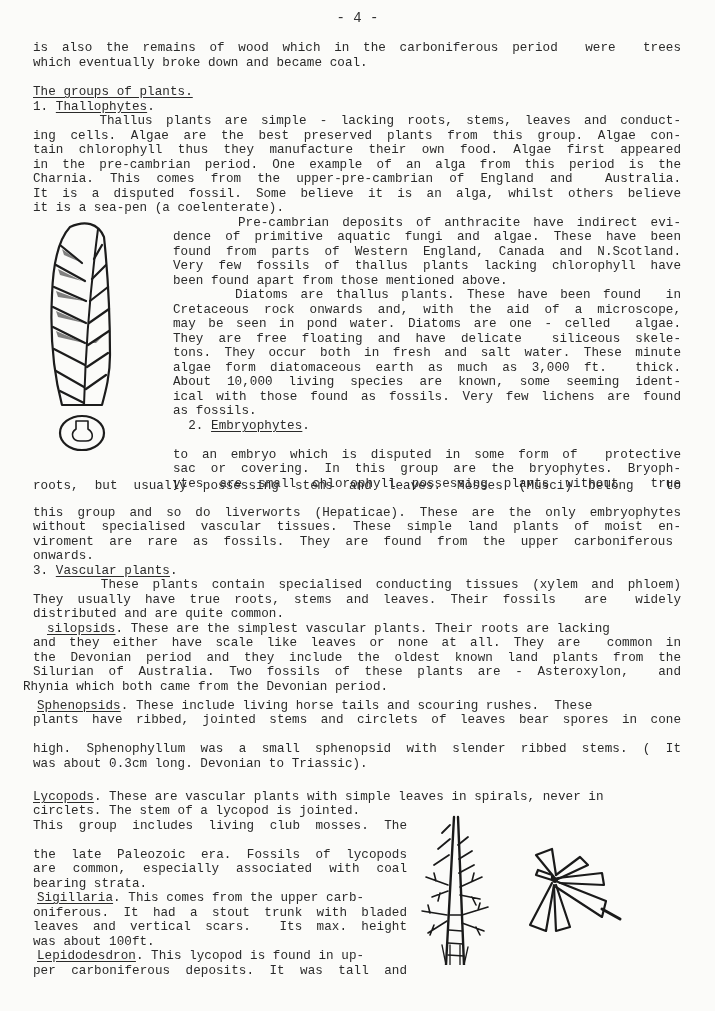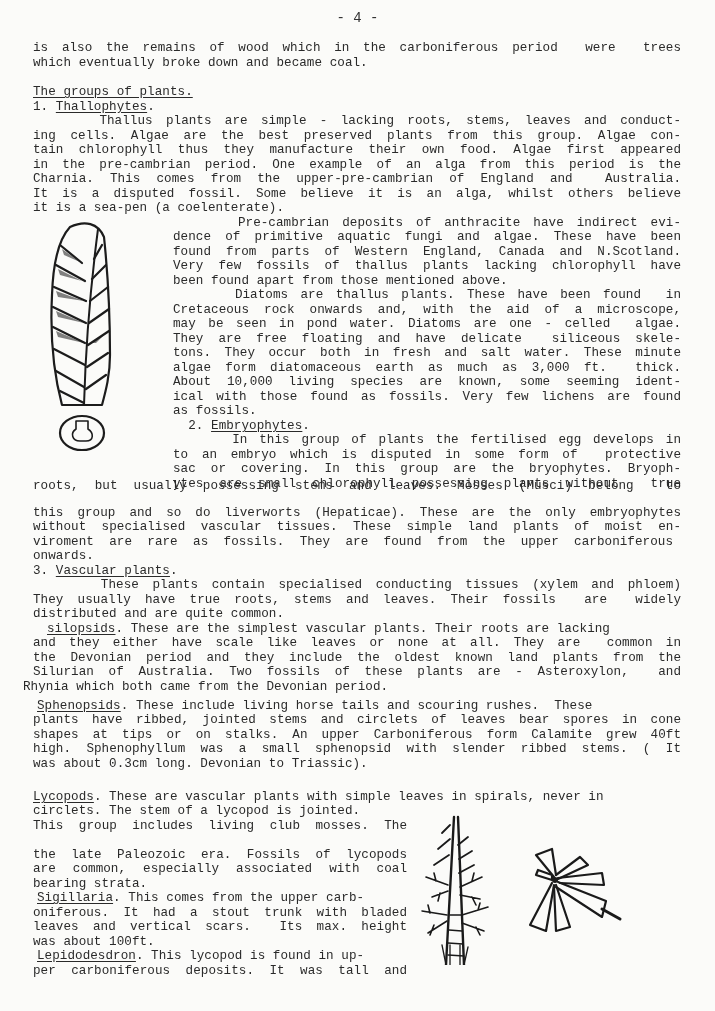--- a/index.html
+++ b/index.html
@@ -59,21 +59,20 @@
   <div class="line" style="left:173px;top:303px;width:508px">Cretaceous rock onwards and, with the aid of a microscope,</div>
   <div class="line" style="left:173px;top:317px;width:508px">may be seen in pond water. Diatoms are one - celled  algae.</div>
   <div class="line" style="left:173px;top:332px;width:508px">They are free floating and have delicate  siliceous skele-</div>
   <div class="line" style="left:173px;top:346px;width:508px">tons. They occur both in fresh and salt water. These minute</div>
   <div class="line" style="left:173px;top:361px;width:508px">algae form diatomaceous earth as much as 3,000 ft.  thick.</div>
   <div class="line" style="left:173px;top:375px;width:508px">About 10,000 living species are known, some seeming ident-</div>
   <div class="line" style="left:173px;top:390px;width:508px">ical with those found as fossils. Very few lichens are found</div>
   <div class="line nj" style="left:173px;top:404px">as fossils.</div>
 
   <div class="line nj" style="left:173px;top:419px"><span>  2. </span><span class="u">Embryophytes</span><span>.</span></div>
-  <div class="line" style="left:173px;top:433px;width:508px">     In this group of plants the fertilised egg develops in</div>
   <div class="line" style="left:173px;top:448px;width:508px">to an embryo which is disputed in some form of  protective</div>
   <div class="line" style="left:173px;top:462px;width:508px">sac or covering. In this group are the bryophytes. Bryoph-</div>
   <div class="line" style="left:173px;top:477px;width:508px">ytes are small chlorophyll possessing plants without  true</div>
   <div class="line" style="left:33px;top:479px;width:648px">roots, but usually possessing stems and leaves. Mosses (Musci) belong  to</div>
   <div class="line" style="left:33px;top:506px;width:648px">this group and so do liverworts (Hepaticae). These are the only embryophytes</div>
   <div class="line" style="left:33px;top:520px;width:648px">without specialised vascular tissues. These simple land plants of moist en-</div>
   <div class="line" style="left:33px;top:535px;width:640px">viroment are rare as fossils. They are found from the upper carboniferous</div>
   <div class="line nj" style="left:33px;top:549px">onwards.</div>
 
   <div class="line nj" style="left:33px;top:564px"><span>3. </span><span class="u">Vascular plants</span><span>.</span></div>
@@ -82,21 +81,20 @@
   <div class="line nj" style="left:33px;top:607px">distributed and are quite common.</div>
 
   <div class="line nj" style="left:47px;top:622px;width:634px;text-align:justify"><span class="u">silopsids</span><span>. These are the simplest vascular plants. Their roots are lacking</span></div>
   <div class="line" style="left:33px;top:636px;width:648px">and they either have scale like leaves or none at all. They are  common in</div>
   <div class="line" style="left:33px;top:651px;width:648px">the Devonian period and they include the oldest known land plants from the</div>
   <div class="line" style="left:33px;top:665px;width:648px">Silurian of Australia. Two fossils of these plants are - Asteroxylon,  and</div>
   <div class="line nj" style="left:23px;top:680px">Rhynia which both came from the Devonian period.</div>
 
   <div class="line nj" style="left:37px;top:699px"><span class="u">Sphenopsids</span><span>. These include living horse tails and scouring rushes.  These</span></div>
   <div class="line" style="left:33px;top:713px;width:648px">plants have ribbed, jointed stems and circlets of leaves bear spores in cone</div>
-  <div class="line" style="left:33px;top:728px;width:648px">shapes at tips or on stalks. An upper Carboniferous form Calamite grew 40ft</div>
   <div class="line" style="left:33px;top:742px;width:648px">high. Sphenophyllum was a small sphenopsid with slender ribbed stems. ( It</div>
   <div class="line nj" style="left:33px;top:757px">was about 0.3cm long. Devonian to Triassic).</div>
 
   <div class="line nj" style="left:33px;top:790px"><span class="u">Lycopods</span><span>. These are vascular plants with simple leaves in spirals, never in</span></div>
   <div class="line nj" style="left:33px;top:804px">circlets. The stem of a lycopod is jointed.</div>
   <div class="line" style="left:33px;top:819px;width:374px">This group includes living club mosses. The</div>
   <div class="line" style="left:33px;top:848px;width:374px">the late Paleozoic era. Fossils of lycopods</div>
   <div class="line" style="left:33px;top:862px;width:374px">are common, especially associated with coal</div>
   <div class="line nj" style="left:33px;top:877px">bearing strata.</div>
 

